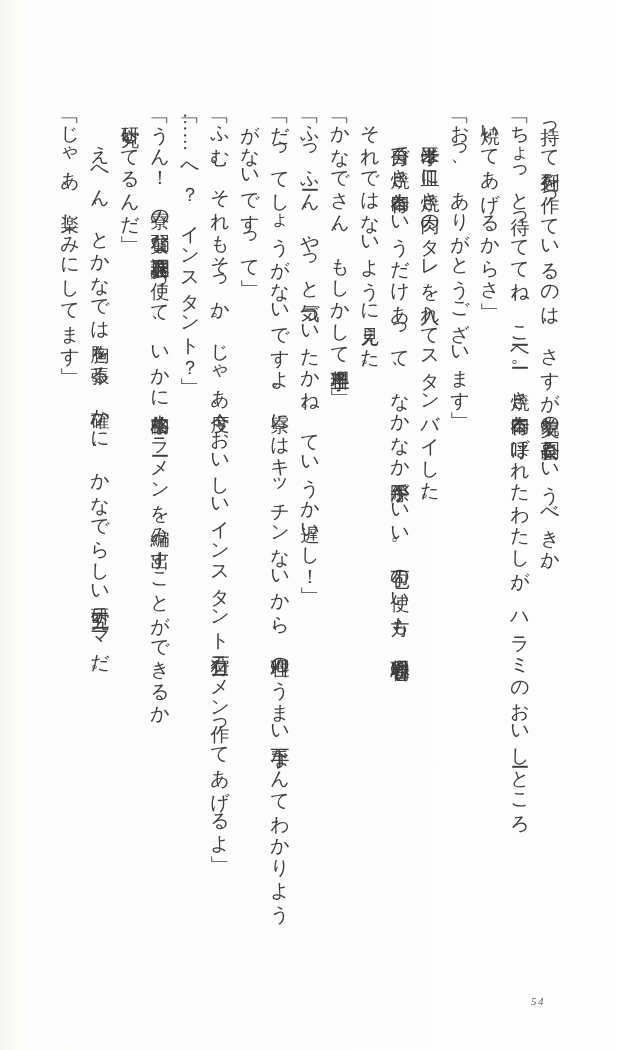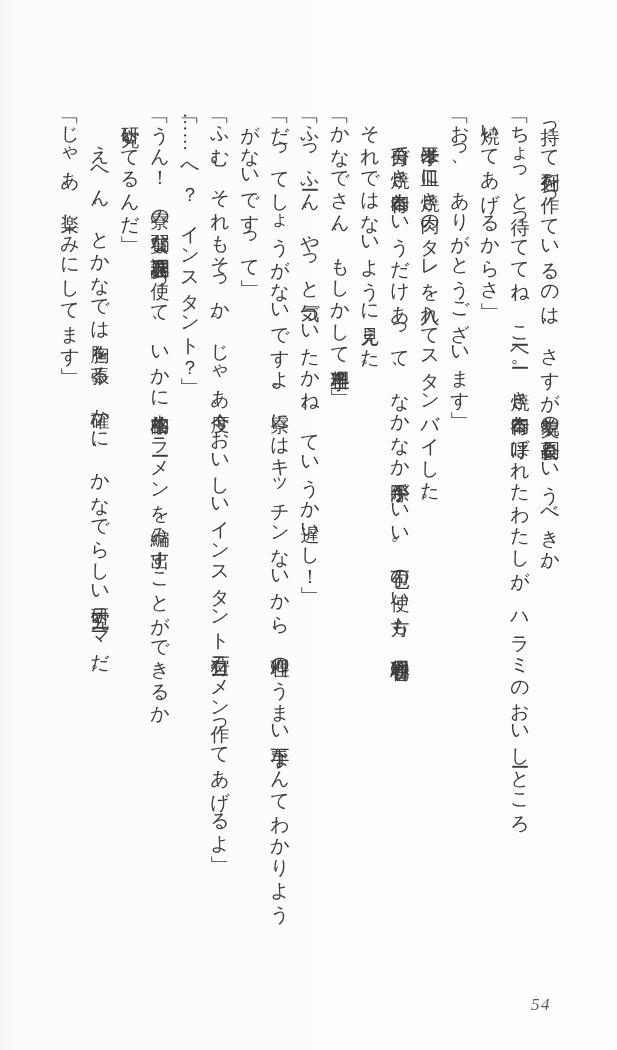--- a/index.html
+++ b/index.html
@@ -38,21 +38,21 @@
     padding: 0;
   }
   .tline.indent {
     text-indent: 20px;
   }
   .page-number {
     position: absolute;
     left: 531px;
     top: 995px;
     font-style: italic;
-    font-size: 17px;
+    font-size: 11px;
     letter-spacing: 1.5px;
     color: #5d5d5d;
   }
 </style>
 </head>
 <body>
 
 <div class="book-page">
   <div class="text-block">
       <p class="tline">持って行列を作っているのは、さすが美貌の副会長というべきか。</p>

